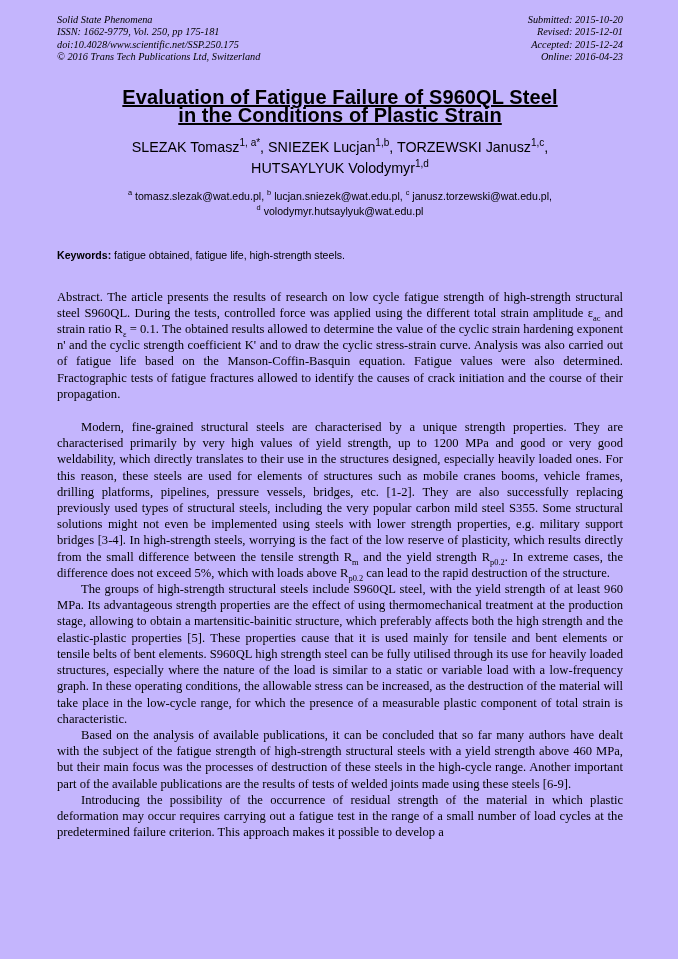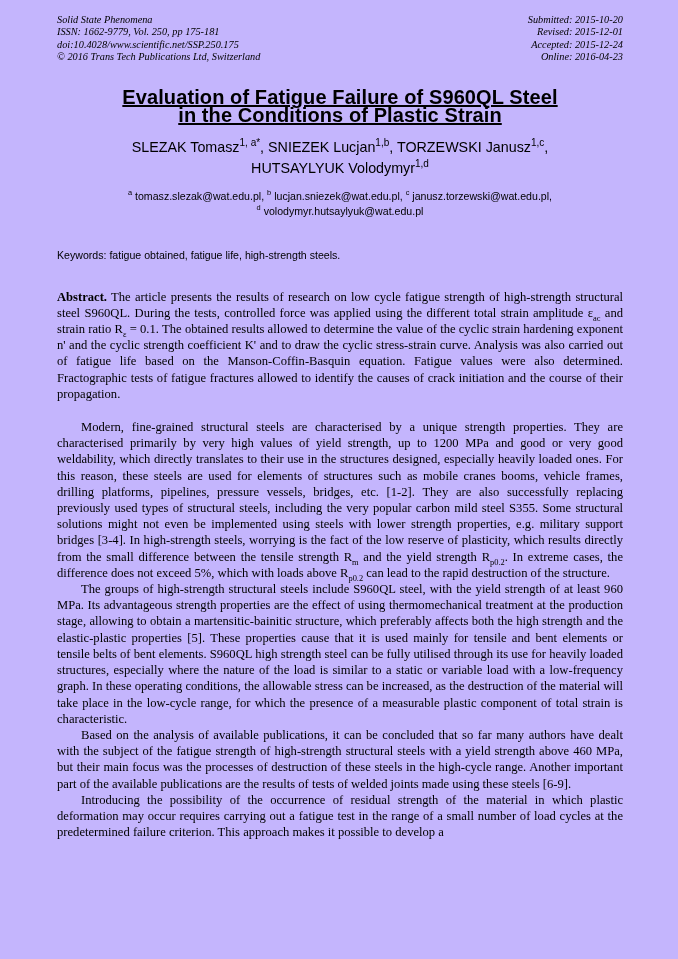--- a/index.html
+++ b/index.html
@@ -91,31 +91,31 @@
   }
 
   
   .keywords {
     margin-top: 28px;
     font-family: "Liberation Sans", "DejaVu Sans", sans-serif;
     font-size: 10.6px;
     line-height: 15px;
     text-align: left;
   }
-  .keywords b { font-weight: normal; }
+  .keywords b { font-weight: bold; }
 
   
   .abstract {
     margin-top: 26px;
     font-size: 12.6px;
     line-height: 16.2px;
     text-align: justify;
     text-justify: inter-word;
   }
-  .abstract b { font-weight: bold; }
+  .abstract b { font-weight: normal; }
   sub.tight {
     font-size: 8.4px;
     vertical-align: sub;
     line-height: 0;
   }
 
   
   .section-heading {
     margin-top: 26px;
     font-size: 12.6px;

